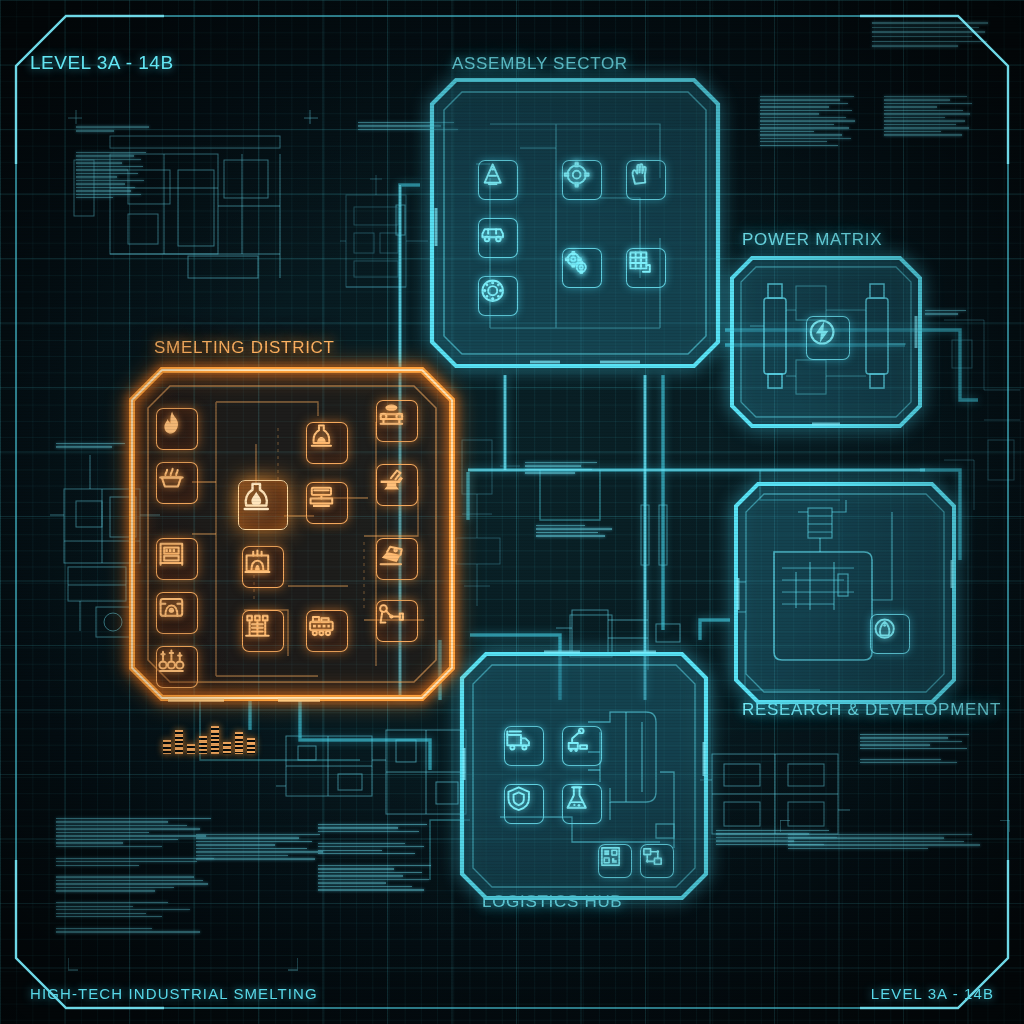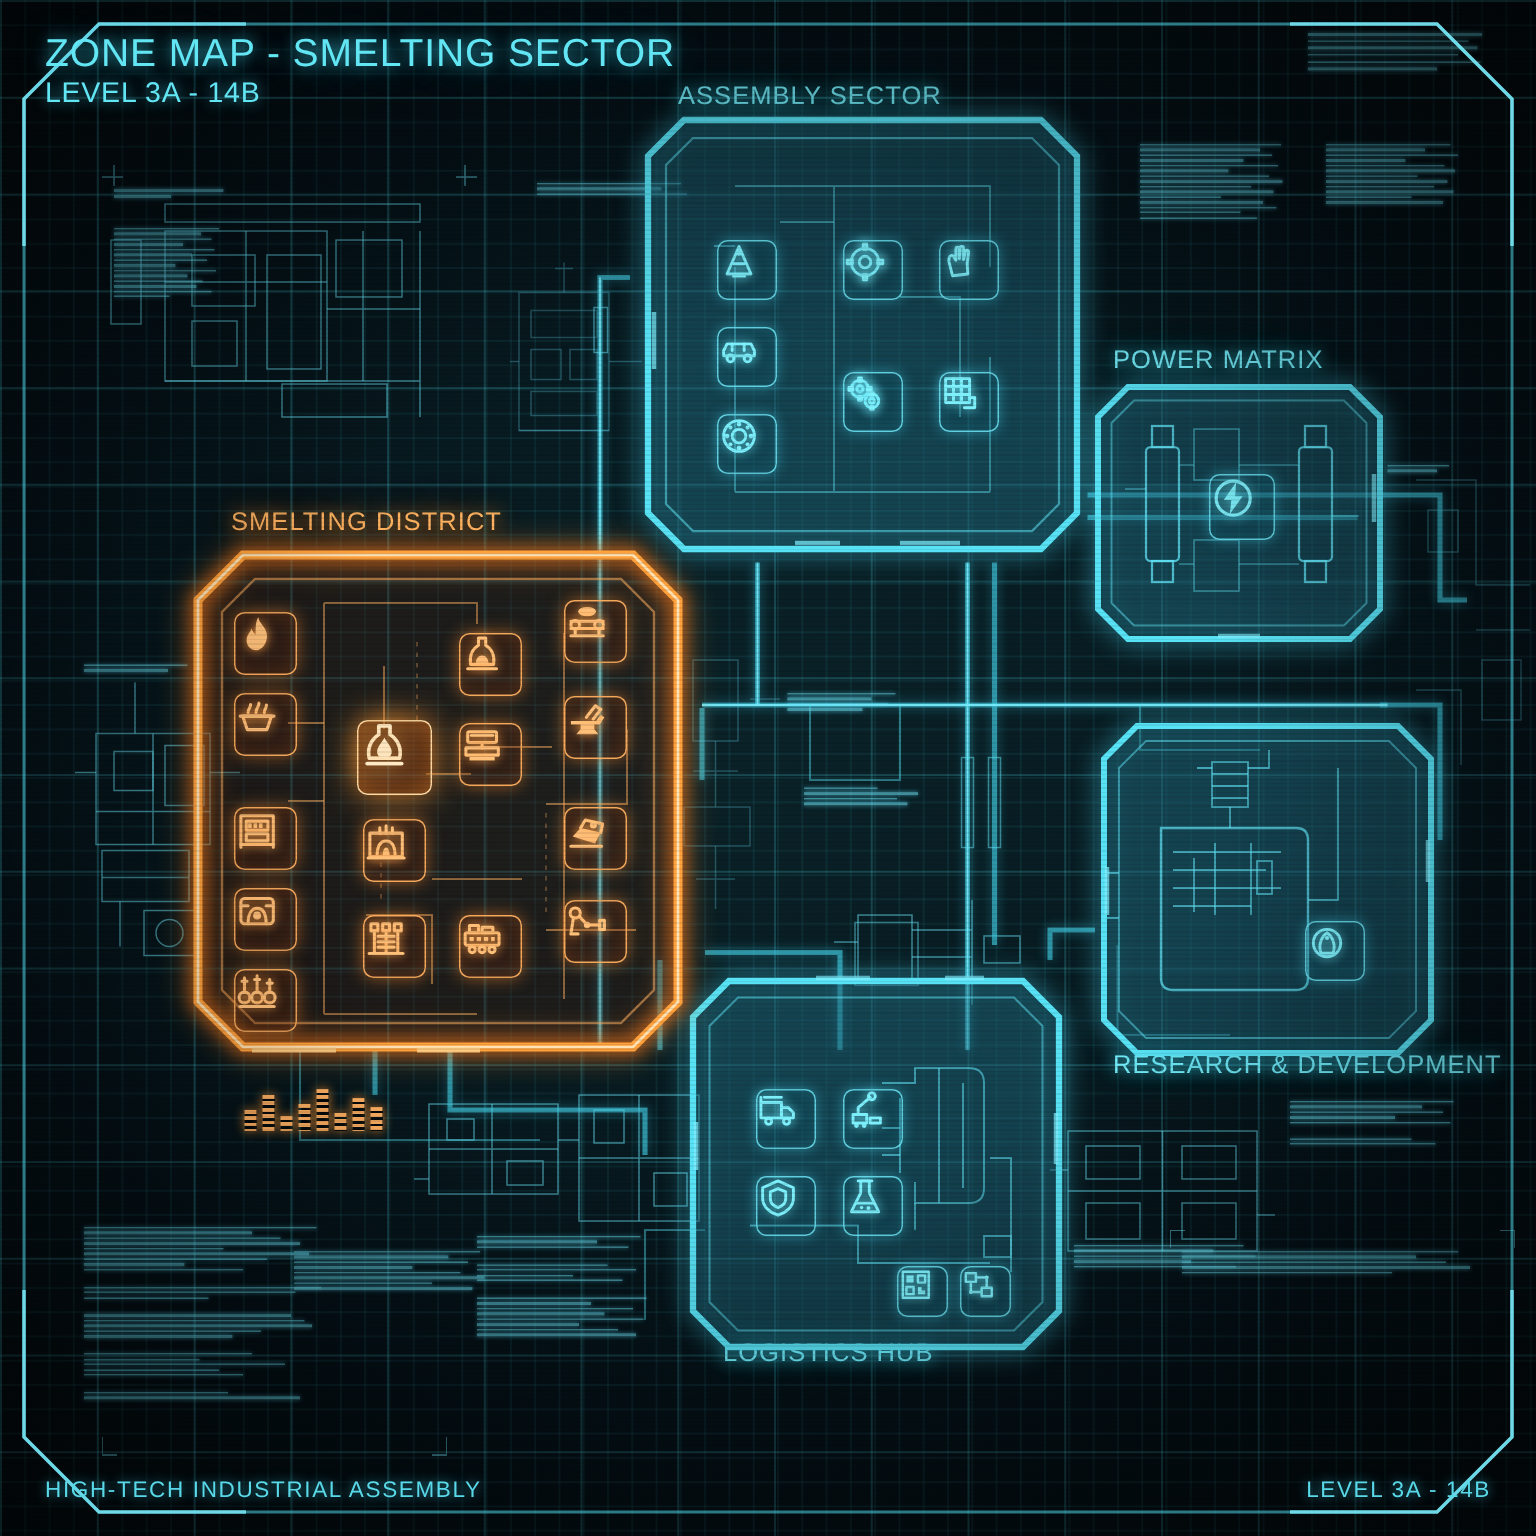--- a/index.html
+++ b/index.html
@@ -859,18 +859,17 @@
       <path d="M52 2 L944 2 L994 52 L994 944 L944 994 L52 994 L2 944 L2 52 Z" fill="none" stroke="#4fd6ea" stroke-opacity=".55" stroke-width="2"></path>
       <g stroke="#7ff0ff" stroke-opacity=".8" stroke-width="2.4" fill="none">
         <path d="M2 150 L2 52 L52 2 L150 2"></path>
         <path d="M846 2 L944 2 L994 52 L994 150"></path>
         <path d="M994 846 L994 944 L944 994 L846 994"></path>
         <path d="M150 994 L52 994 L2 944 L2 846"></path>
       </g>
     </svg>
   </div>
 
-  <div class="hud-title">ZONE MAP - SMELTING SECTOR</div>
   <div class="hud-sub">LEVEL 3A - 14B</div>
-  <div class="footer-l">HIGH-TECH INDUSTRIAL ASSEMBLY</div>
+  <div class="footer-l">HIGH-TECH INDUSTRIAL SMELTING</div>
   <div class="footer-r">LEVEL 3A - 14B</div>
 
 </div>
 
 </body></html>

